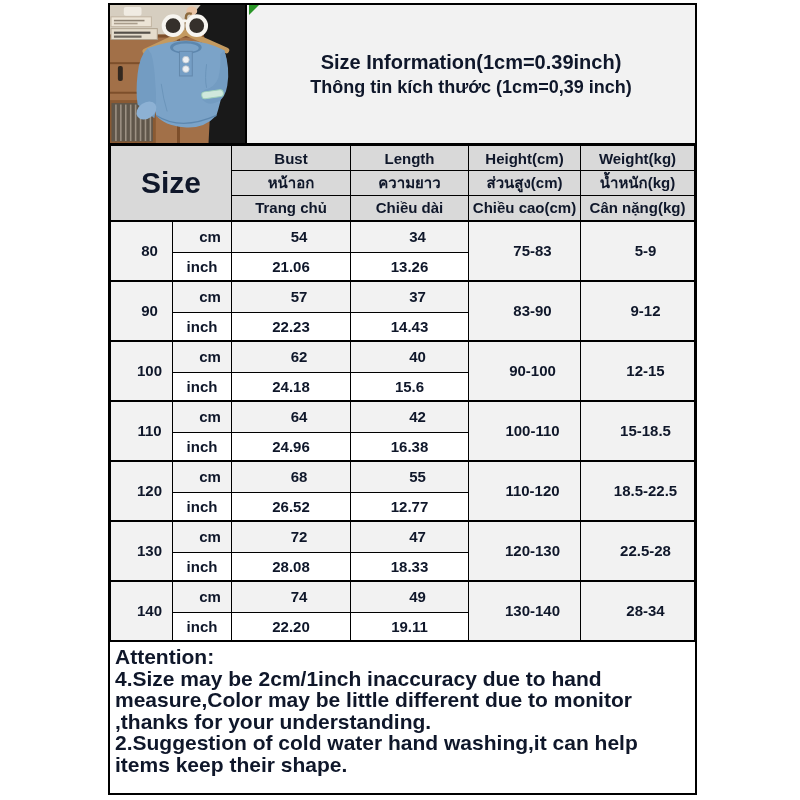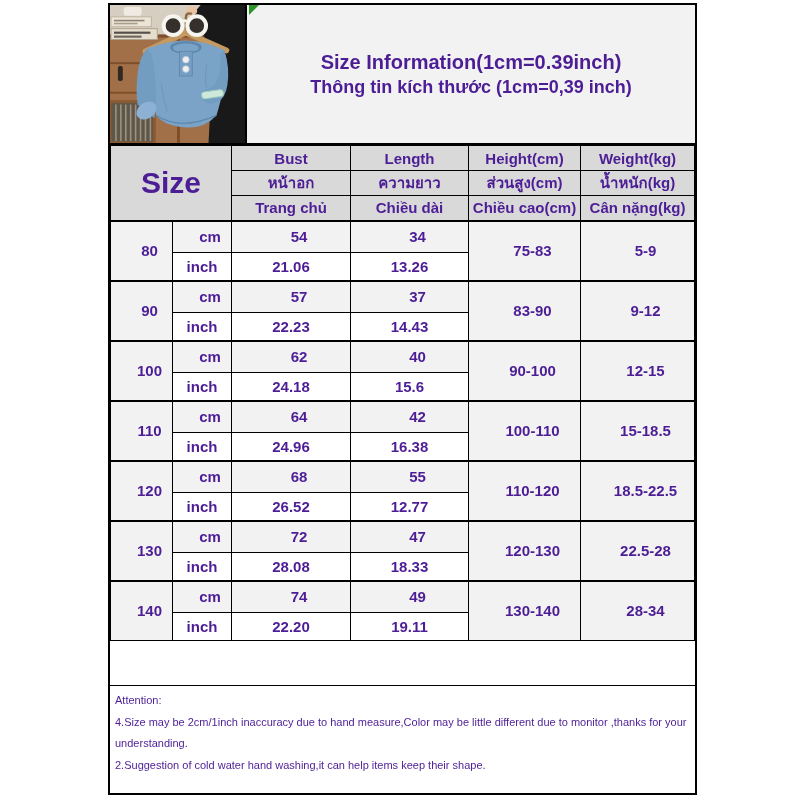--- a/index.html
+++ b/index.html
@@ -1,19 +1,19 @@
 <!DOCTYPE html>
 <html><head>
 <meta charset="utf-8">
 <style>
   * { margin:0; padding:0; box-sizing:border-box; }
   html,body { background:#888; }
   .canvas {
     position:relative; width:800px; height:800px; background:#ffffff;
-    font-family:"Liberation Sans","DejaVu Sans",sans-serif; color:#4c1d95;
+    font-family:"Liberation Sans","DejaVu Sans",sans-serif; color:#0f172a;
     overflow:hidden;
   }
   .sheet {
     position:absolute; left:108px; top:3px; width:589px; height:792px;
     border:2px solid #000; background:#fff; display:flex; flex-direction:column;
   }
   
   .top-row { display:flex; flex:0 0 140px; border-bottom:2px solid #000; }
   .photo-wrap { flex:0 0 137px; position:relative; border-right:2px solid #000; overflow:hidden; background:#a27048; }
   .photo-wrap svg { display:block; width:100%; height:100%; }
@@ -39,21 +39,21 @@
   td.size-cell { background:#d9d9d9; font-size:30px; font-weight:bold; }
   .size-table tr.r-cm td { height:32px; background:#f2f2f2;padding-left:16px; }
   .size-table tr.r-inch td { height:28px; background:#ffffff; }
   .size-table td.size-label { background:#d9d9d9; }
   .size-table td.range { background:#f2f2f2; }
   .size-table tr.group-start td { border-top:2px solid #000; }
   .size-table td.th-cell { font-size:15px; }
   
   .attention {
     flex:1; border-top:1px solid #000; padding:4px 6px 0 5px;
-    font-size:11px; line-height:21.5px; font-weight:normal; text-align:left;margin-top:44px;
+    font-size:21px; line-height:21.5px; font-weight:bold; text-align:left;
   }
 </style>
 </head>
 <body>
 
 <div class="canvas">
   <div class="sheet">
 
     <div class="top-row">
       <div class="photo-wrap">

